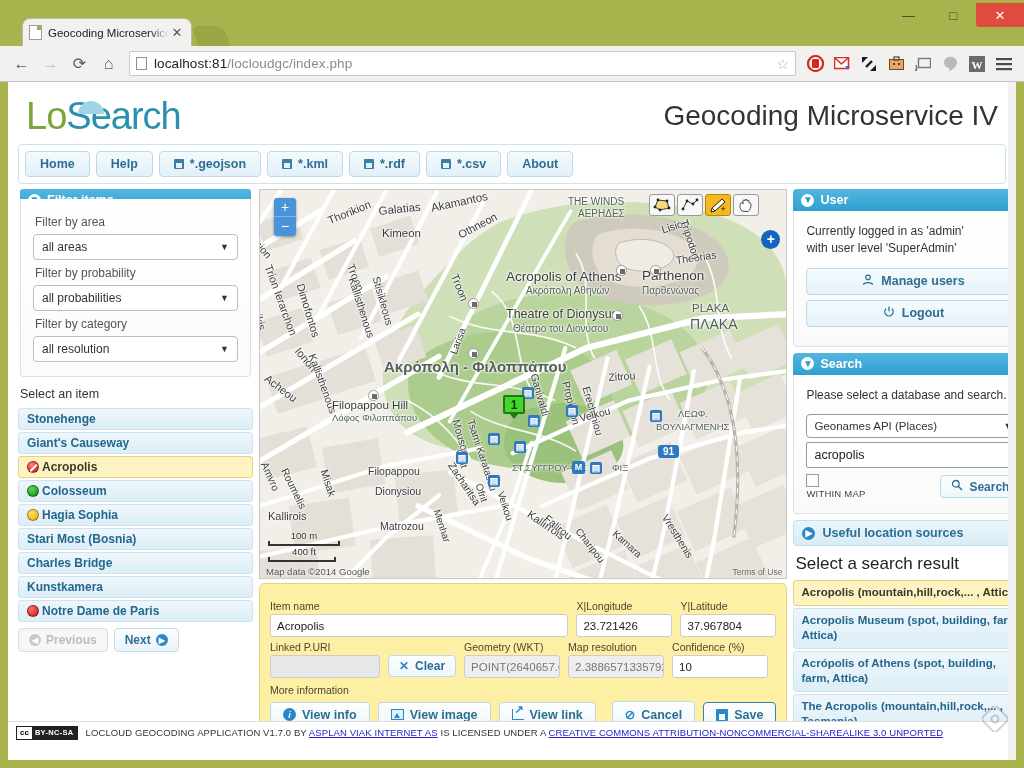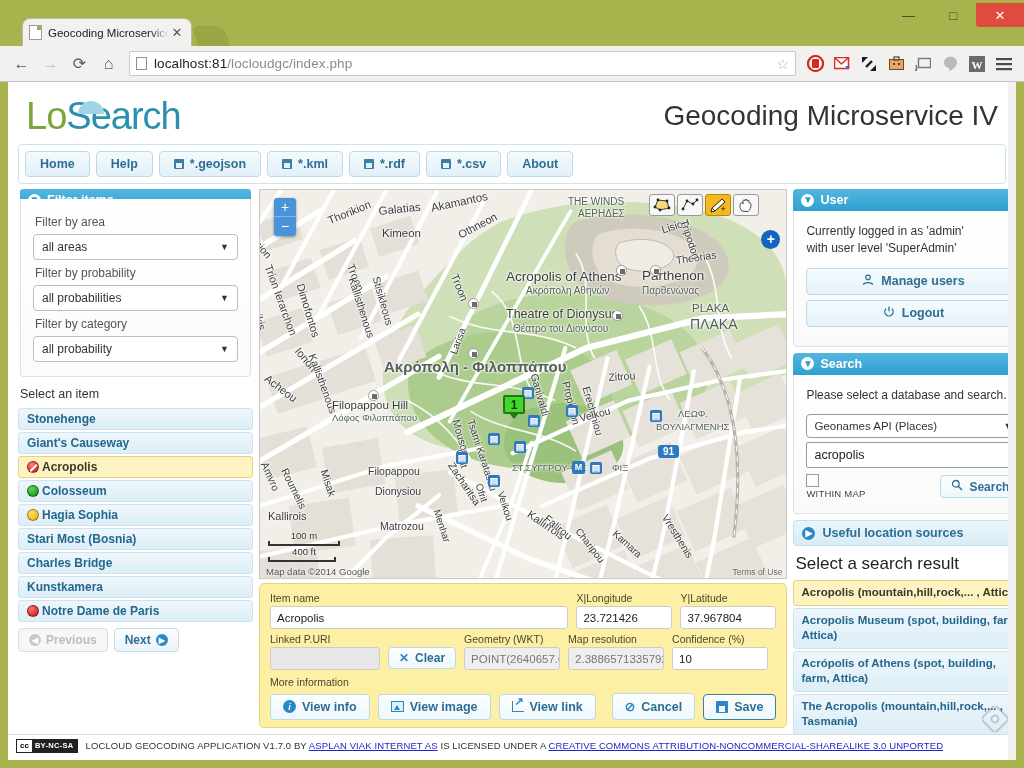--- a/index.html
+++ b/index.html
@@ -248,21 +248,21 @@
     pointer-events: none;
   }
   .shield {
     position: absolute; background: #2f78c4; color: #fff; font-size: 10px; font-weight: bold;
     padding: 1px 5px; border-radius: 3px; pointer-events: none;
   }
 
   
   .formpanel {
     margin-top: 4px; background: #fdf0a4; border: 1px solid #e4d67f; border-radius: 5px;
-    padding: 8px 10px 10px 10px; height: 145px;
+    padding: 16px 10px 10px 10px; height: 145px;
   }
   .frow { display: flex; gap: 8px; }
   .fcell { display: flex; flex-direction: column; }
   .flbl { font-size: 10.5px; color: #4b4632; margin-bottom: 2px; }
   .finput {
     height: 23px; border: 1px solid #ccc; border-radius: 3px; background: #fff;
     font-size: 11.5px; color: #222; padding: 0 6px; display: flex; align-items: center;
     overflow: hidden; white-space: nowrap;
   }
   .finput.ro { background: #eeeeee; color: #777; }
@@ -339,21 +339,21 @@
   .resulthdr { font-size: 17px; color: #222; margin: 8px 0 6px 2px; }
   .resrow {
     background: linear-gradient(#eef6fb, #dceef7); border: 1px solid #cfe3ef; border-radius: 3px;
     padding: 4px 7px; margin-bottom: 2px; font-size: 11.5px; font-weight: bold; color: #24678d;
     cursor: pointer; line-height: 1.35;
   }
   .resrow.selected { background: #fdf3c1; border-color: #e6d37f; color: #3a3a2a; }
 
   
   .footer {
-    position: absolute; left: 0; bottom: 4px; width: 100%; height: 22px;
+    position: absolute; left: 0; bottom: 17px; width: 100%; height: 22px;
     border-top: 1px solid #ddd; display: flex; align-items: center; gap: 8px; padding: 0 8px;
     background: #fff;
   }
   .ccbadge { display: flex; height: 14px; border: 1px solid #222; flex: none; }
   .ccbadge .cc1 {
     background: #fff; color: #000; font-size: 8px; padding: 0 3px; display: flex; align-items: center;
     font-weight: bold;
   }
   .ccbadge .cc2 {
     background: #222; color: #fff; font-size: 7.5px; padding: 0 3px; display: flex; align-items: center;
@@ -509,21 +509,21 @@
             <span>all areas</span>
             <span class="caret">▼</span>
           </div>
           <div class="flabel">Filter by probability</div>
           <div class="fselect">
             <span>all probabilities</span>
             <span class="caret">▼</span>
           </div>
           <div class="flabel">Filter by category</div>
           <div class="fselect">
-            <span>all probability</span>
+            <span>all resolution</span>
             <span class="caret">▼</span>
           </div>
         </div>
 
         <div class="selhdr">Select an item</div>
         <div class="itemlist">
           <div class="item-row">
               <span>Stonehenge</span>
             </div>
           <div class="item-row">

